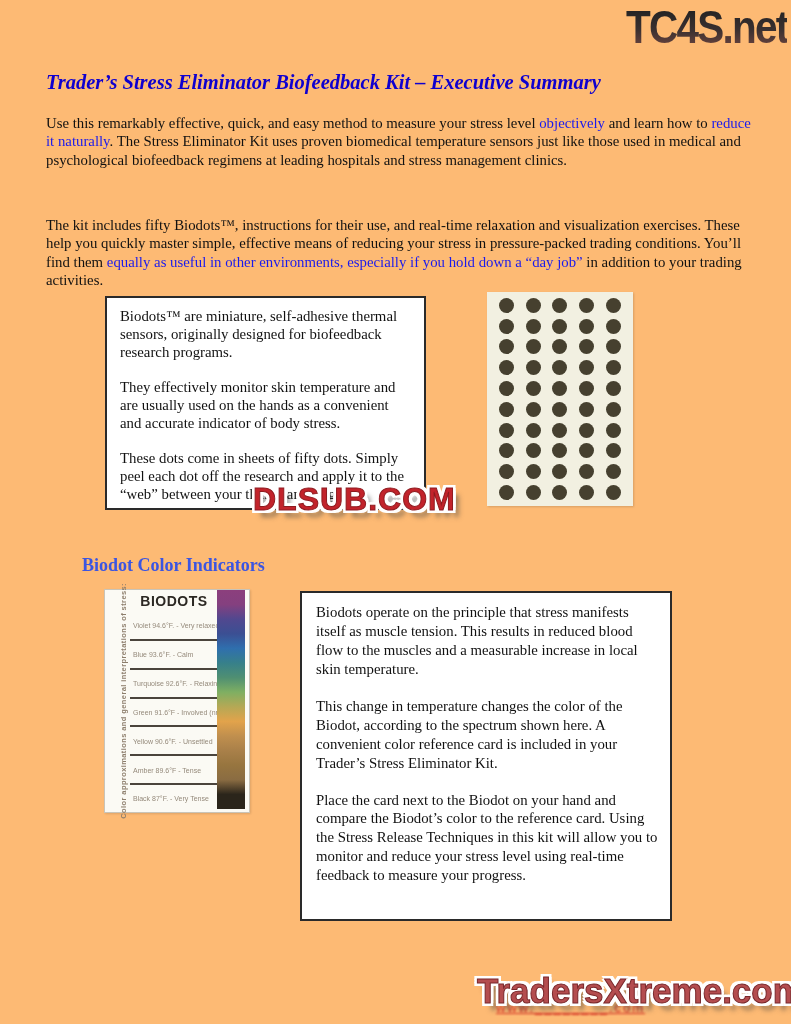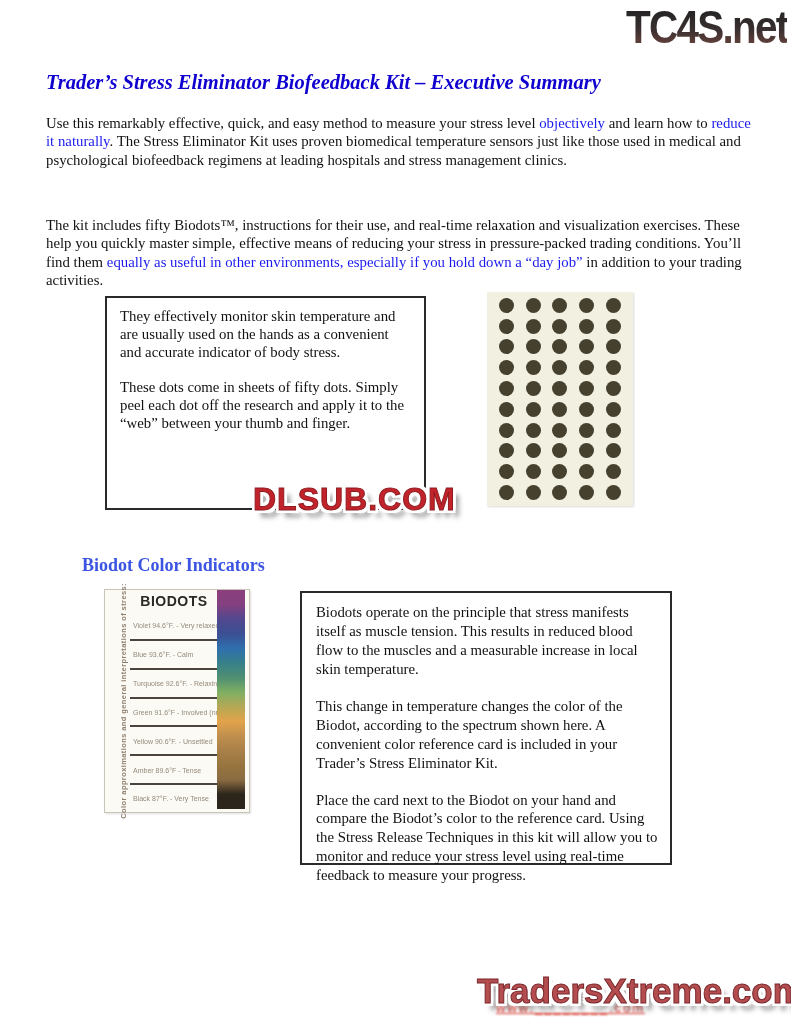--- a/index.html
+++ b/index.html
@@ -1,19 +1,19 @@
 <!DOCTYPE html>
 <html><head>
 <meta charset="utf-8">
 <style>
   * { margin:0; padding:0; box-sizing:border-box; }
   html,body { background:#888; }
   #page {
     position:relative; width:791px; height:1024px; margin:0 auto;
-    background:#ffffff; overflow:hidden;
+    background:#fdba74; overflow:hidden;
     font-family:"Liberation Serif", serif; color:#111;
   }
 
   
   #logo {
     position:absolute; top:0px; right:4px;
     font-family:"Liberation Sans", sans-serif;
     font-weight:bold; font-size:46px; letter-spacing:-2px;
     transform:scaleX(0.88); transform-origin:right top;
     background:linear-gradient(to bottom, #222222 15%, #3a3030 55%, #7d4b42 100%);
@@ -110,40 +110,41 @@
     position:absolute; left:3px; top:38%;
     font-family:"Liberation Sans", sans-serif;
     font-size:7px; color:#958a7b; white-space:nowrap;
   }
   #color-strip {
     position:absolute; top:0; right:4px; bottom:3px; width:28px;
   }
 
   
   #principle-box {
-    position:absolute; left:300px; top:591px; width:372px; height:274px;
+    position:absolute; left:300px; top:591px; width:372px; height:330px;
     border:2px solid #2a2a2a; padding:10px 12px 0 14px;
     font-size:14.8px; line-height:1.28; background:#fff;
   }
   #principle-box p { margin-bottom:18px; }
 </style>
 </head>
 <body>
 
 <div id="page">
 
   <div id="logo">TC4S.net</div>
 
   <h1 id="main-title" style="color: rgb(15, 0, 207); font-style: italic;">Trader’s Stress Eliminator Biofeedback Kit – Executive Summary</h1>
 
   <p class="para" id="para1"><span>Use this remarkably effective, quick, and easy method to measure your stress level </span><span class="blue-bold inline-blue" style="color: rgb(26, 26, 238);">objectively</span><span> and learn how to </span><span class="blue-bold inline-blue" style="color: rgb(26, 26, 238);">reduce it naturally</span><span>.  The Stress Eliminator Kit uses proven biomedical temperature sensors just like those used in medical and psychological biofeedback regimens at leading hospitals and stress management clinics.</span></p>
 
   <p class="para" id="para2"><span>The kit includes fifty Biodots™, instructions for their use, and real-time relaxation and visualization exercises. These help you quickly master simple, effective means of reducing your stress in pressure-packed trading conditions.  You’ll find them </span><span class="blue-plain inline-blue" style="color: rgb(26, 26, 238);">equally as useful in other environments, especially if you hold down a “day job”</span><span> in addition to your trading activities.</span></p>
 
   <div id="biodot-box">
+    <p>Biodots™ are miniature, self-adhesive thermal sensors, originally designed for biofeedback research programs.</p>
     <p>They effectively monitor skin temperature and are usually used on the hands as a convenient and accurate indicator of body stress.</p>
     <p>These dots come in sheets of fifty dots. Simply peel each dot off the research and apply it to the “web” between your thumb and finger.</p>
   </div>
 
   <div id="dot-sheet" style="background: rgb(242, 240, 225);">
       <span class="dot" style="background: rgb(70, 64, 47);"></span>
       <span class="dot" style="background: rgb(70, 64, 47);"></span>
       <span class="dot" style="background: rgb(70, 64, 47);"></span>
       <span class="dot" style="background: rgb(70, 64, 47);"></span>
       <span class="dot" style="background: rgb(70, 64, 47);"></span>

